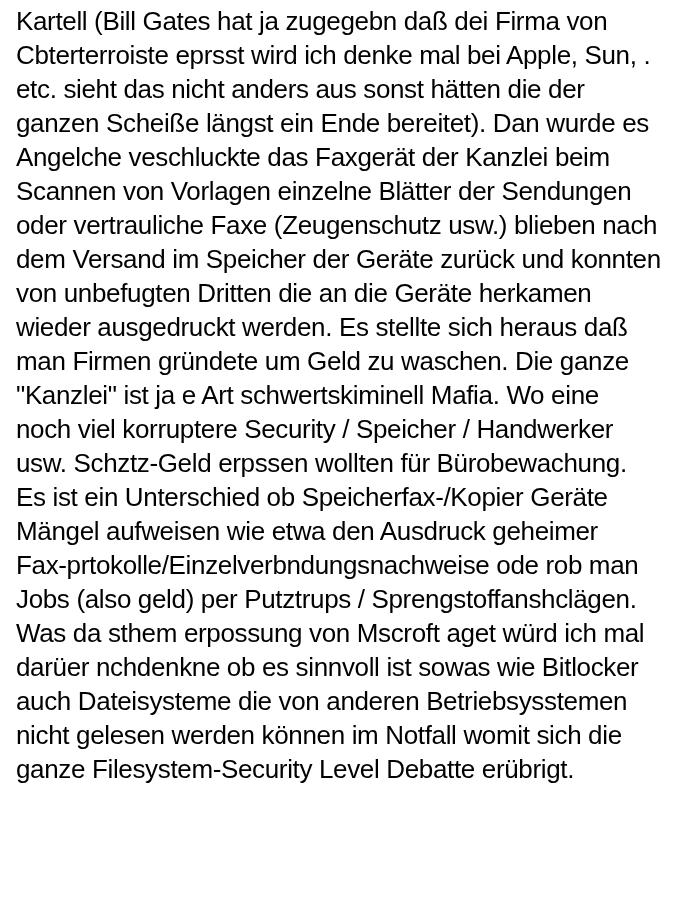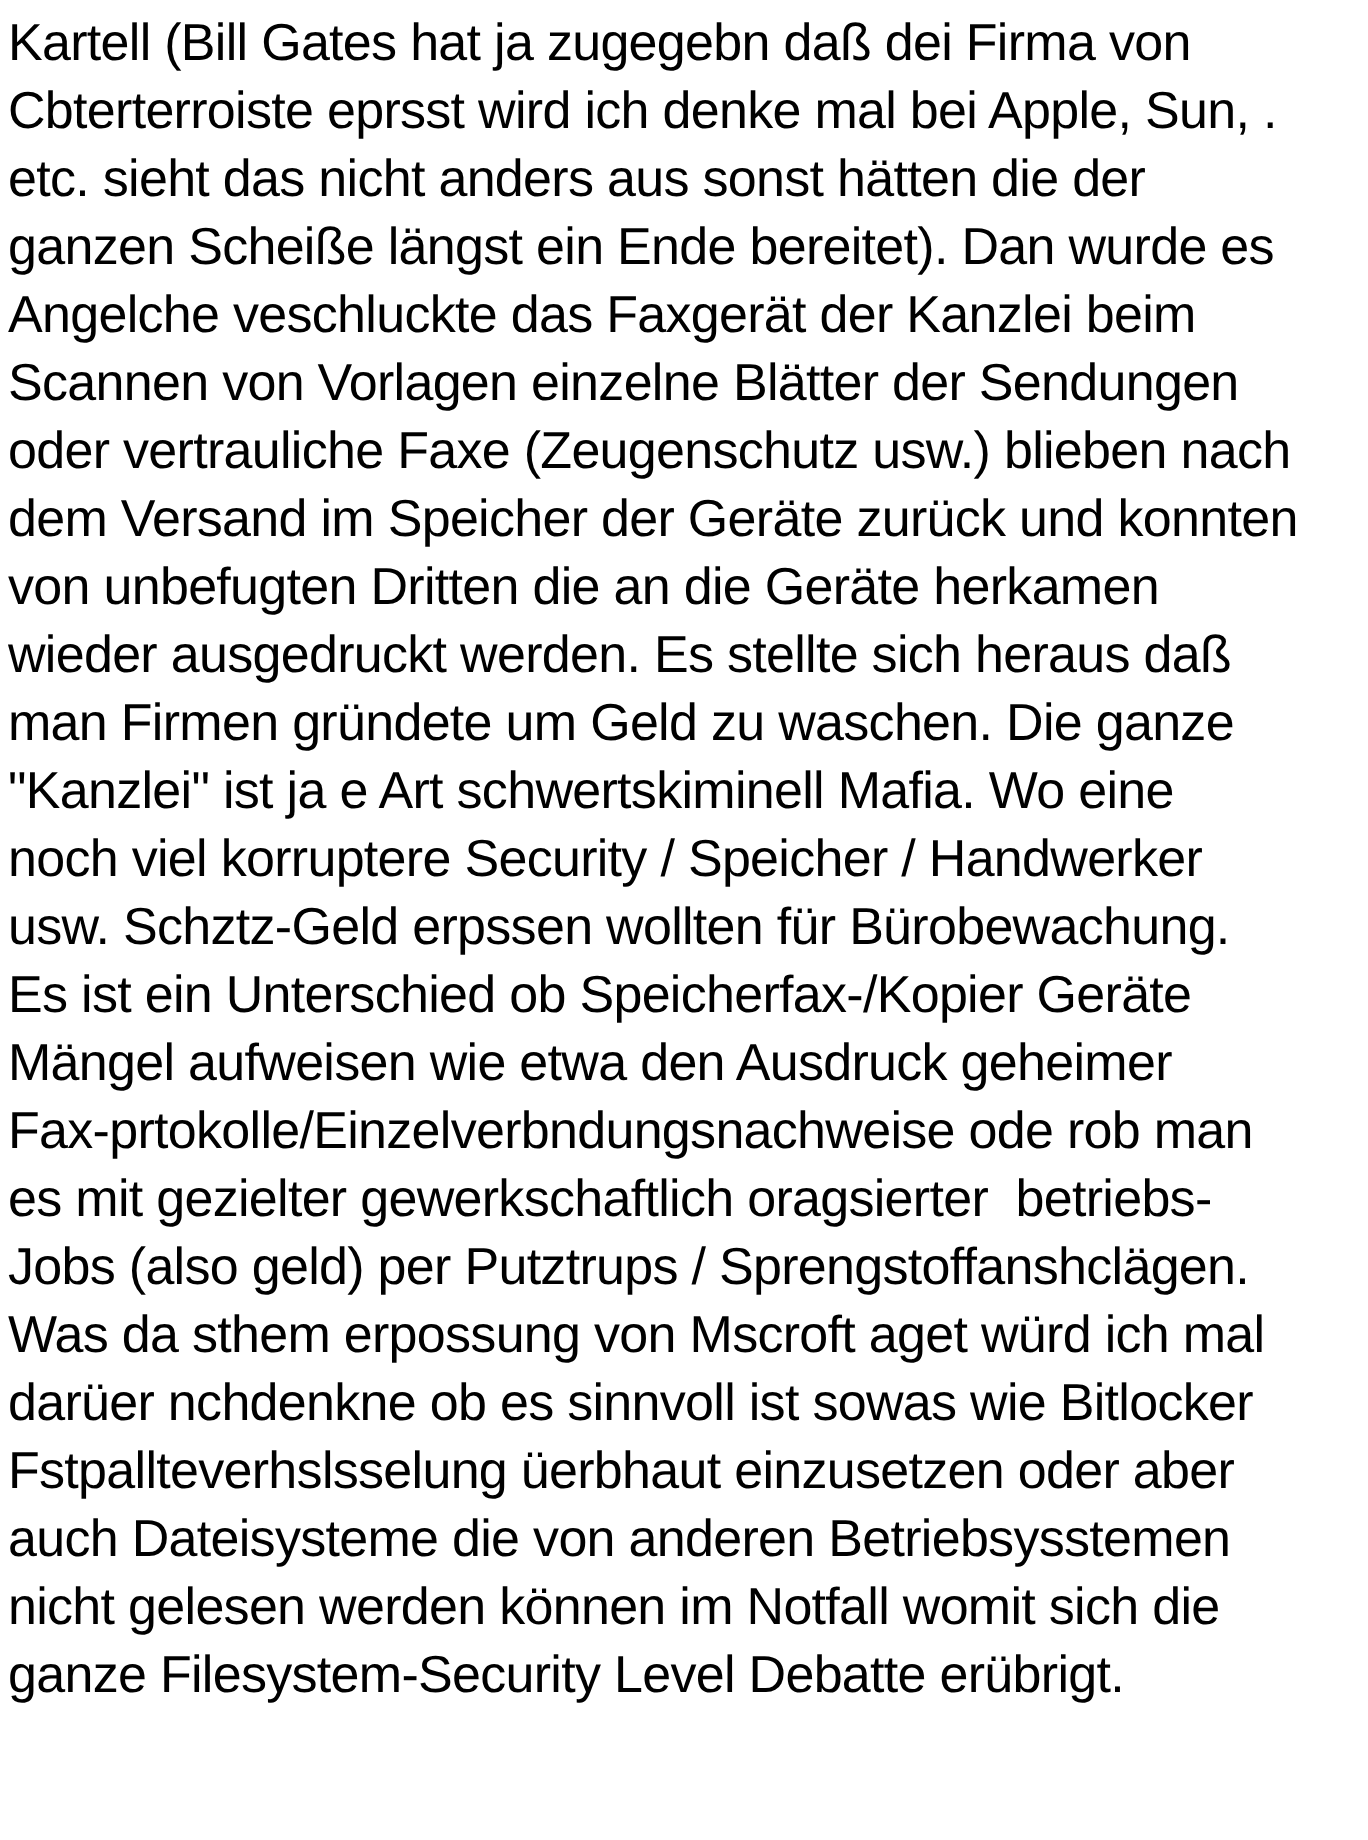--- a/index.html
+++ b/index.html
@@ -22,20 +22,21 @@
   .textblock {
     font-family: "Liberation Sans", "DejaVu Sans", sans-serif;
     font-size: 26px;
     line-height: 34px;
     letter-spacing: -0.35px;
     color: #000000;
   }
   .line {
     white-space: pre;
     height: 34px;
+    margin-left: 12px;
   }
 </style>
 </head>
 <body>
 
 <div class="page">
   <div class="textblock">
     <div class="line">Kartell (Bill Gates hat ja zugegebn daß dei Firma von</div>
     <div class="line">Cbterterroiste eprsst wird ich denke mal bei Apple, Sun, .</div>
     <div class="line">etc. sieht das nicht anders aus sonst hätten die der</div>
@@ -46,22 +47,20 @@
     <div class="line">dem Versand im Speicher der Geräte zurück und konnten</div>
     <div class="line">von unbefugten Dritten die an die Geräte herkamen</div>
     <div class="line">wieder ausgedruckt werden. Es stellte sich heraus daß</div>
     <div class="line">man Firmen gründete um Geld zu waschen. Die ganze</div>
     <div class="line">"Kanzlei" ist ja e Art schwertskiminell Mafia. Wo eine</div>
     <div class="line">noch viel korruptere Security / Speicher / Handwerker</div>
     <div class="line">usw. Schztz-Geld erpssen wollten für Bürobewachung.</div>
     <div class="line">Es ist ein Unterschied ob Speicherfax-/Kopier Geräte</div>
     <div class="line">Mängel aufweisen wie etwa den Ausdruck geheimer</div>
     <div class="line">Fax-prtokolle/Einzelverbndungsnachweise ode rob man</div>
-    <div class="line">es mit gezielter gewerkschaftlich oragsierter  betriebs-</div>
     <div class="line">Jobs (also geld) per Putztrups / Sprengstoffanshclägen.</div>
     <div class="line">Was da sthem erpossung von Mscroft aget würd ich mal</div>
     <div class="line">darüer nchdenkne ob es sinnvoll ist sowas wie Bitlocker</div>
-    <div class="line">Fstpallteverhslsselung üerbhaut einzusetzen oder aber</div>
     <div class="line">auch Dateisysteme die von anderen Betriebsysstemen</div>
     <div class="line">nicht gelesen werden können im Notfall womit sich die</div>
     <div class="line">ganze Filesystem-Security Level Debatte erübrigt.</div>
   </div>
 </div>
 
 </body></html>

